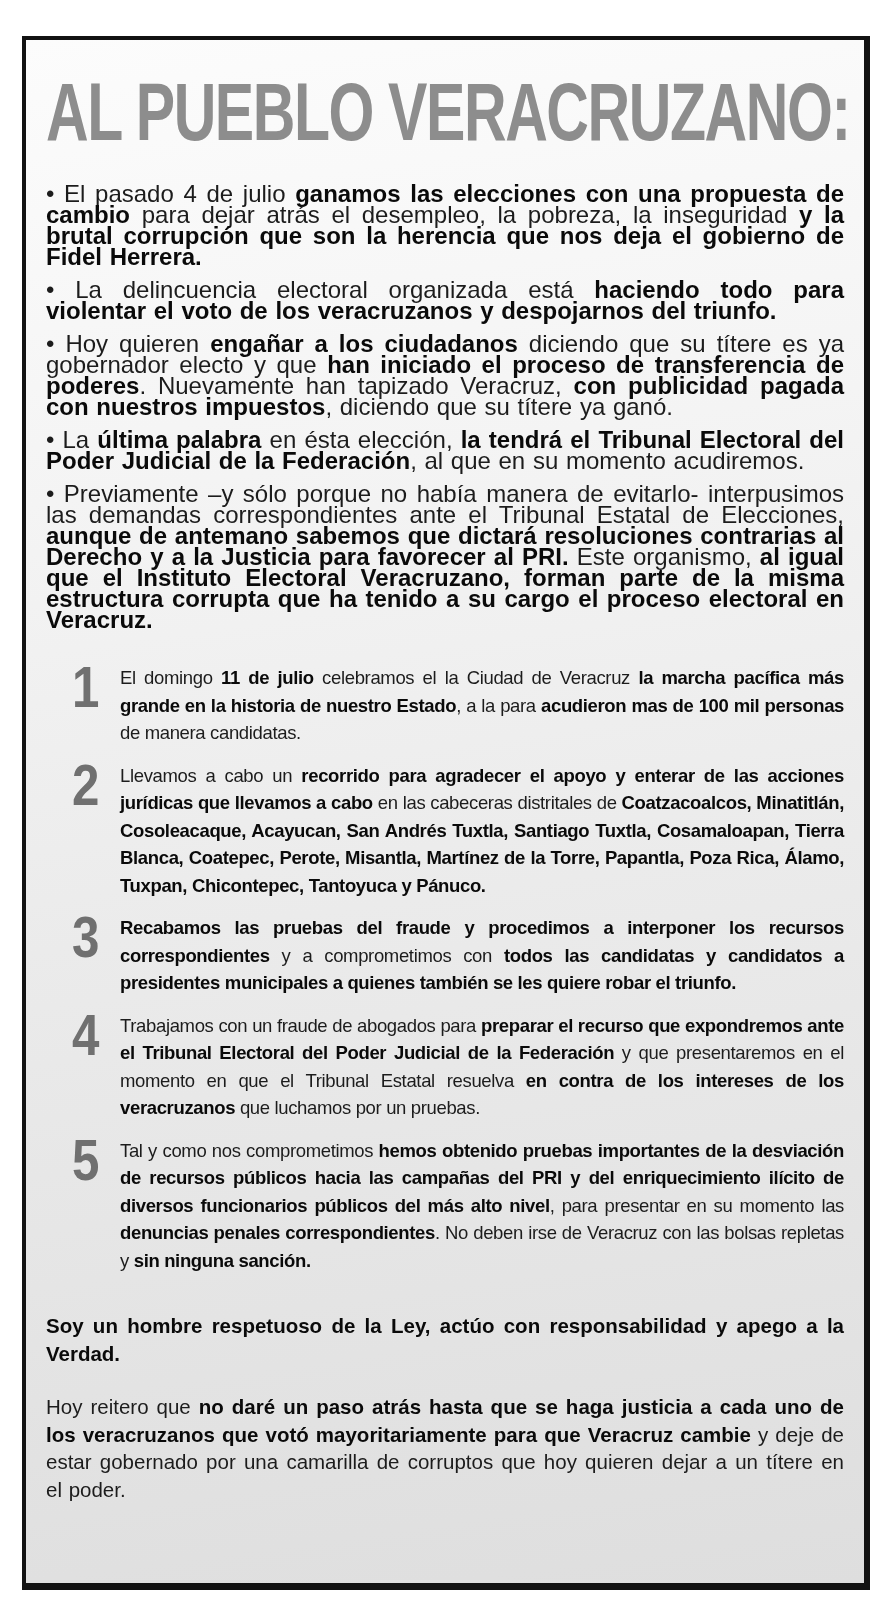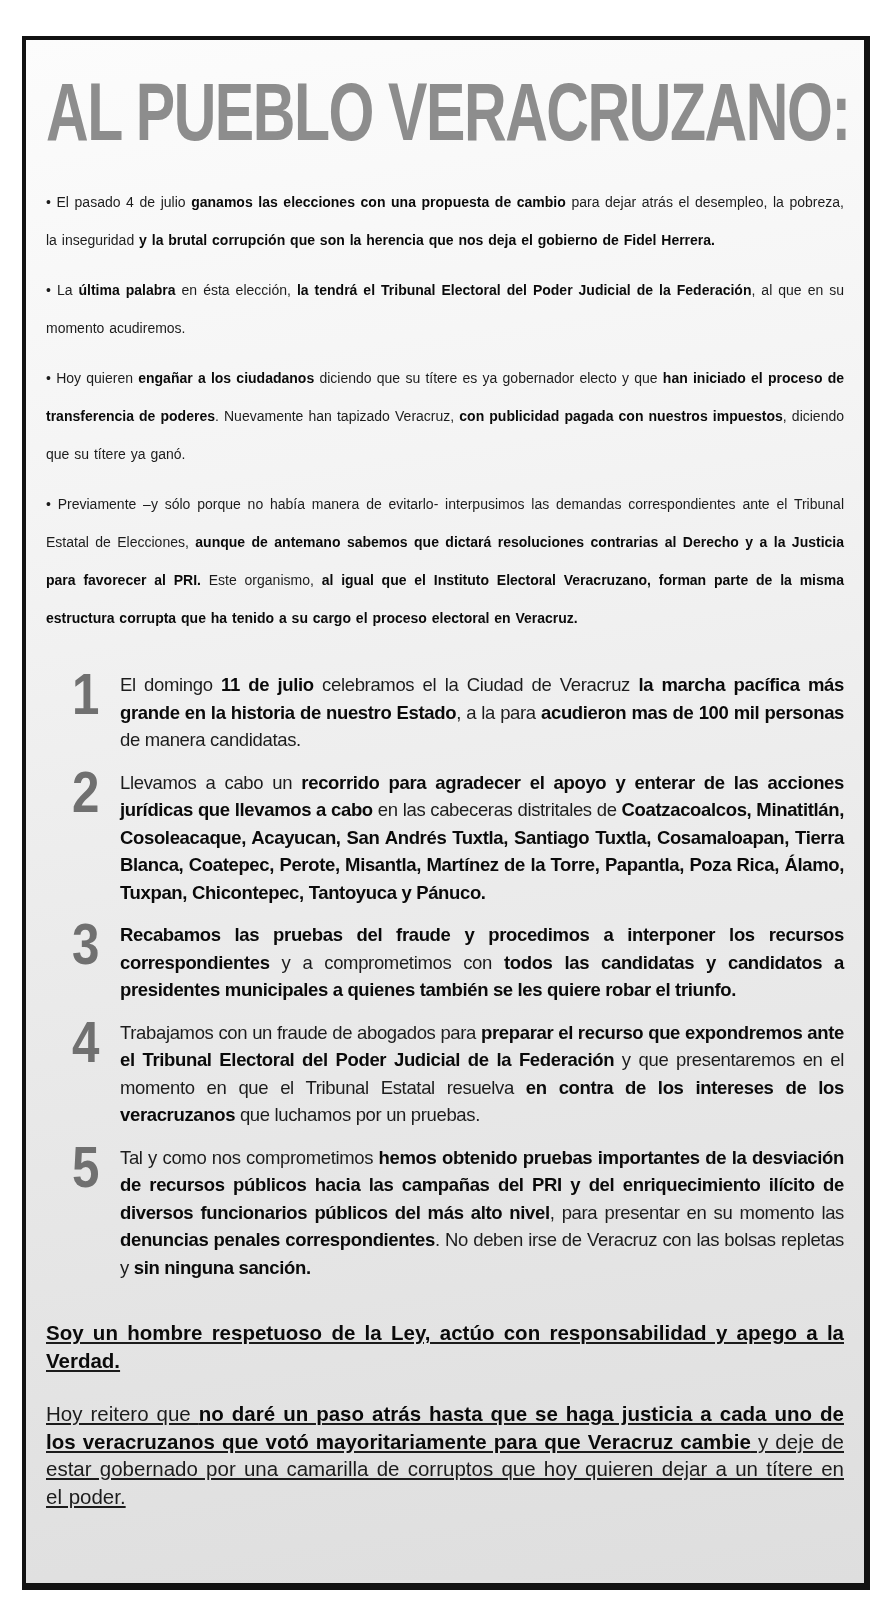--- a/index.html
+++ b/index.html
@@ -35,22 +35,22 @@
     font-size:82px;
     line-height:82px;
     font-weight:bold;
     letter-spacing:-2px;
     color:var(--heading-gray);
     white-space:nowrap;
     transform:scaleX(0.72);
     transform-origin:left top;
   }
   .para{
-    font-size:14px;
-    line-height:38px;
+    font-size:24px;
+    line-height:21px;
     text-align:justify;
     margin-bottom:12px;
     word-spacing:1px;
   }
   .para b, .item-text b, .closing b{
     font-weight:bold;
     color:var(--bold-text);
   }
   .numbered-list{margin-top:34px;}
   .item{
@@ -75,33 +75,33 @@
     line-height:27.5px;
     letter-spacing:-0.35px;
     text-align:justify;
   }
   .closings{margin-top:38px;}
   .closing{
     font-size:20.5px;
     line-height:27.5px;
     text-align:justify;
     word-spacing:1px;
-    text-decoration:underline;
   }
   .closing + .closing{margin-top:26px;}
 </style>
 </head>
 <body>
 
 <div class="frame">
   <h1 class="heading">AL PUEBLO VERACRUZANO:</h1>
   <div class="bullets">
       <p class="para"><span>• El pasado 4 de julio </span><b>ganamos las elecciones con una propuesta de cambio</b><span> para dejar atrás el desempleo, la pobreza, la inseguridad </span><b>y la brutal corrupción que son la herencia que nos deja el gobierno de Fidel Herrera.</b></p>
+      <p class="para"><span>• La delincuencia electoral organizada está </span><b>haciendo todo para violentar el voto de los veracruzanos y despojarnos del triunfo.</b></p>
+      <p class="para"><span>• Hoy quieren </span><b>engañar a los ciudadanos</b><span> diciendo que su títere es ya gobernador electo y que </span><b>han iniciado el proceso de transferencia de poderes</b><span>. Nuevamente han tapizado Veracruz, </span><b>con publicidad pagada con nuestros impuestos</b><span>, diciendo que su títere ya ganó.</span></p>
       <p class="para"><span>• La </span><b>última palabra</b><span> en ésta elección, </span><b>la tendrá el Tribunal Electoral del Poder Judicial de la Federación</b><span>, al que en su momento acudiremos.</span></p>
-      <p class="para"><span>• Hoy quieren </span><b>engañar a los ciudadanos</b><span> diciendo que su títere es ya gobernador electo y que </span><b>han iniciado el proceso de transferencia de poderes</b><span>. Nuevamente han tapizado Veracruz, </span><b>con publicidad pagada con nuestros impuestos</b><span>, diciendo que su títere ya ganó.</span></p>
       <p class="para"><span>• Previamente –y sólo porque no había manera de evitarlo- interpusimos las demandas correspondientes ante el Tribunal Estatal de Elecciones, </span><b>aunque de antemano sabemos que dictará resoluciones contrarias al Derecho y a la Justicia para favorecer al PRI.</b><span> Este organismo, </span><b>al igual que el Instituto Electoral Veracruzano, forman parte de la misma estructura corrupta que ha tenido a su cargo el proceso electoral en Veracruz.</b></p>
     </div>
   <div class="numbered-list">
       <div class="item">
         <div class="num">1</div>
         <div class="item-text"><span>El domingo </span><b>11 de julio</b><span> celebramos el la Ciudad de Veracruz </span><b>la marcha pacífica más grande en la historia de nuestro Estado</b><span>, a la para </span><b>acudieron mas de 100 mil personas</b><span> de manera candidatas.</span></div>
       </div>
       <div class="item">
         <div class="num">2</div>
         <div class="item-text"><span>Llevamos a cabo un </span><b>recorrido para agradecer el apoyo y enterar de las acciones jurídicas que llevamos a cabo</b><span> en las cabeceras distritales de </span><b>Coatzacoalcos, Minatitlán, Cosoleacaque, Acayucan, San Andrés Tuxtla, Santiago Tuxtla, Cosamaloapan, Tierra Blanca, Coatepec, Perote, Misantla, Martínez de la Torre, Papantla, Poza Rica, Álamo, Tuxpan, Chicontepec, Tantoyuca y Pánuco.</b></div>

